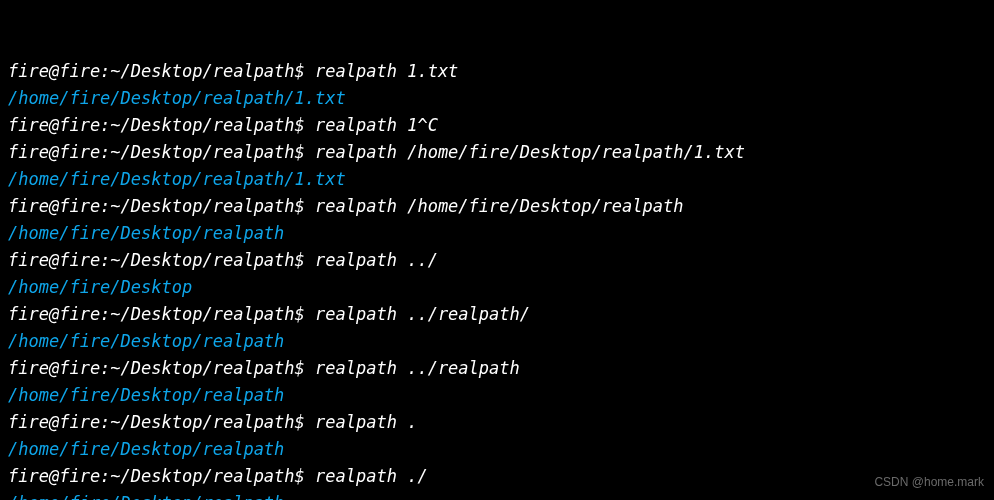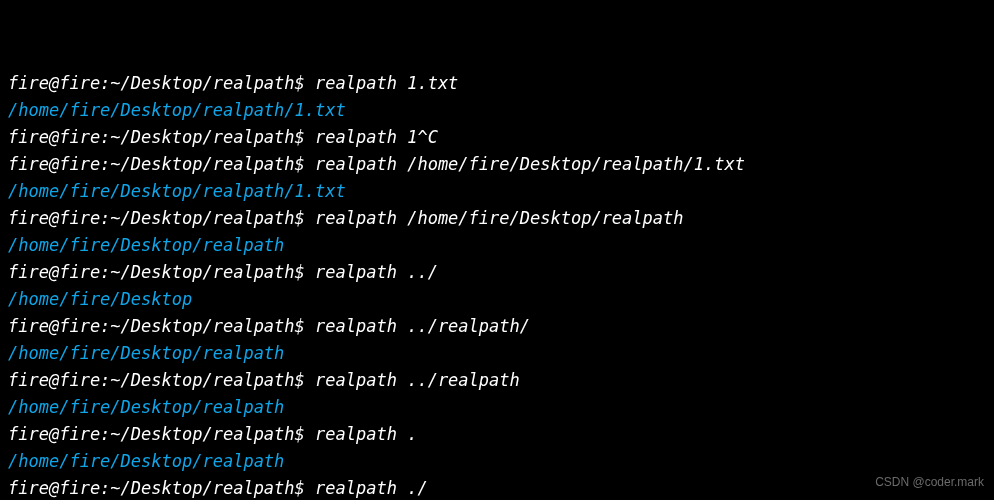--- a/index.html
+++ b/index.html
@@ -9,21 +9,21 @@
     height: 500px;
     background: #000000;
     overflow: hidden;
   }
   .terminal {
     font-family: "Menlo", "Consolas", "DejaVu Sans Mono", monospace;
     font-style: italic;
     font-size: 17px;
     line-height: 27px;
     color: #ffffff;
-    padding: 16px 8px;
+    padding: 4px 8px;
     white-space: pre;
     box-sizing: border-box;
     width: 100%;
     height: 100%;
     position: relative;
   }
   .line { display: block; }
   .prompt { color: #ffffff; }
   .cmd { color: #ffffff; }
   .output { color: #0ea5e9; }
@@ -35,14 +35,14 @@
     font-style: normal;
     font-size: 12px;
     color: #6a6a6a;
   }
 </style>
 </head>
 <body>
 
 <div class="terminal">
   <div id="lines-container"><div class="line"><span class="prompt">fire@fire:~/Desktop/realpath$</span> <span class="cmd">realpath 1.txt</span></div><div class="line"><span class="output">/home/fire/Desktop/realpath/1.txt</span></div><div class="line"><span class="prompt">fire@fire:~/Desktop/realpath$</span> <span class="cmd">realpath 1^C</span></div><div class="line"><span class="prompt">fire@fire:~/Desktop/realpath$</span> <span class="cmd">realpath /home/fire/Desktop/realpath/1.txt</span></div><div class="line"><span class="output">/home/fire/Desktop/realpath/1.txt</span></div><div class="line"><span class="prompt">fire@fire:~/Desktop/realpath$</span> <span class="cmd">realpath /home/fire/Desktop/realpath</span></div><div class="line"><span class="output">/home/fire/Desktop/realpath</span></div><div class="line"><span class="prompt">fire@fire:~/Desktop/realpath$</span> <span class="cmd">realpath ../</span></div><div class="line"><span class="output">/home/fire/Desktop</span></div><div class="line"><span class="prompt">fire@fire:~/Desktop/realpath$</span> <span class="cmd">realpath ../realpath/</span></div><div class="line"><span class="output">/home/fire/Desktop/realpath</span></div><div class="line"><span class="prompt">fire@fire:~/Desktop/realpath$</span> <span class="cmd">realpath ../realpath</span></div><div class="line"><span class="output">/home/fire/Desktop/realpath</span></div><div class="line"><span class="prompt">fire@fire:~/Desktop/realpath$</span> <span class="cmd">realpath .</span></div><div class="line"><span class="output">/home/fire/Desktop/realpath</span></div><div class="line"><span class="prompt">fire@fire:~/Desktop/realpath$</span> <span class="cmd">realpath ./</span></div><div class="line"><span class="output">/home/fire/Desktop/realpath</span></div></div>
-  <div class="watermark">CSDN @coder.mark</div>
+  <div class="watermark">CSDN @home.mark</div>
 </div>
 
 </body></html>

